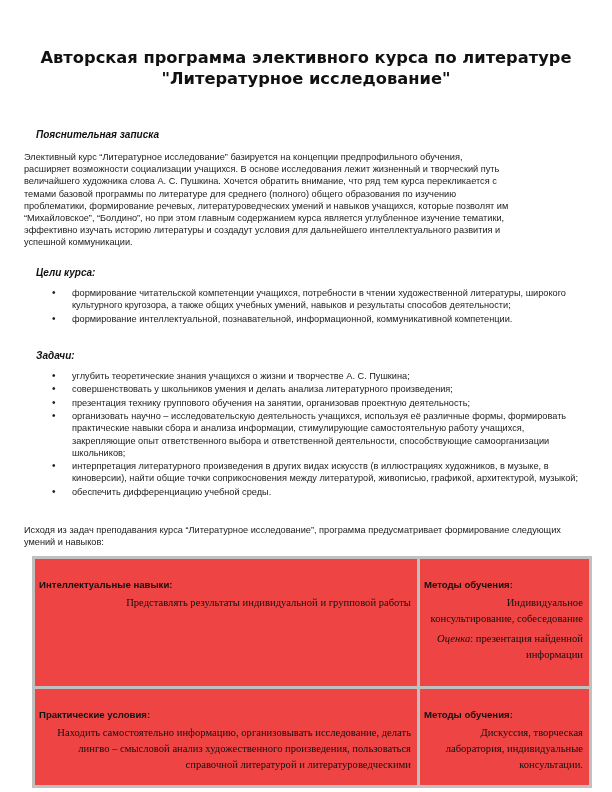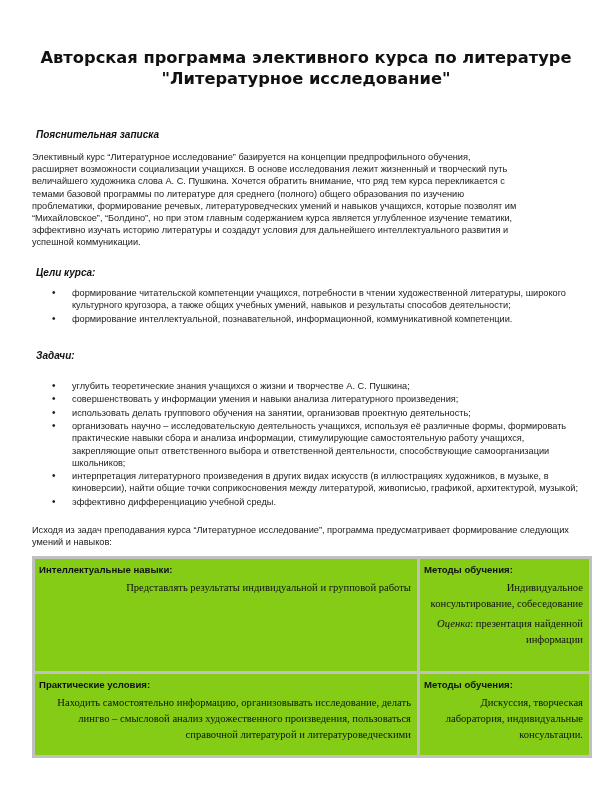--- a/index.html
+++ b/index.html
@@ -4,31 +4,31 @@
 <style>
   html, body { margin: 0; padding: 0; background: #ffffff; }
   body { width: 612px; height: 792px; position: relative; overflow: hidden; color: #111; }
   .page { position: absolute; left: 0; top: 0; width: 612px; height: 676px; }
   .title {
     position: absolute; left: 0; top: 47px; width: 612px; text-align: center;
     font-family: "DejaVu Sans", sans-serif; font-weight: bold; font-size: 16.3px; line-height: 21px; color: #111;
   }
   .sans { font-family: "Liberation Sans", sans-serif; font-size: 9.2px; line-height: 12.2px; color: #1a1a1a; }
   .heading { position: absolute; left: 36px; font-family: "Liberation Sans", sans-serif; font-weight: bold; font-style: italic; font-size: 10px; color: #111; }
-  .para { position: absolute; left: 32px; width: 545px; }
+  .para { position: absolute; left: 24px; width: 545px; }
   ul.blist { position: absolute; left: 36px; width: 545px; margin: 0; padding: 0; list-style: none; }
   ul.blist li { position: relative; padding-left: 36px; margin-bottom: 1.2px; }
   ul.blist li::before { content: "•"; position: absolute; left: 16px; top: 0; font-size: 10px; }
   table.skills {
     position: absolute; left: 32px; top: 556px; width: 560px;
     border-collapse: separate; border-spacing: 0; background: #c0c0c0;
     border: 3px solid #c0c0c0;
   }
   table.skills td {
-    background: #84cc16; vertical-align: top; padding: 4px 6px 8px 4px;
+    background: #ef4444; vertical-align: top; padding: 19px 6px 8px 4px;
     font-family: "Liberation Serif", serif; font-size: 10.6px; line-height: 16px; color: #111;
   }
   td.left { width: 372px; border-right: 3px solid #c0c0c0; }
   tr.row1 td { border-bottom: 3px solid #c0c0c0; height: 100px; }
   tr.row2 td { height: 62px; }
   .cell-head { font-family: "Liberation Sans", sans-serif; font-weight: bold; font-size: 9.6px; line-height: 14px; margin-bottom: 3px; }
   .cell-text { margin: 0 0 4px 0; text-align: right; }
   .ital { font-style: italic; }
 </style>
 </head>
@@ -56,27 +56,27 @@
 
   <div class="heading" style="top:267px;">Цели курса:</div>
 
   <ul class="blist sans" style="top:287px;">
     <li>формирование читательской компетенции учащихся, потребности в чтении художественной литературы, широкого культурного кругозора, а также общих учебных умений, навыков и результаты способов деятельности;</li>
     <li>формирование интеллектуальной, познавательной, информационной, коммуникативной компетенции.</li>
   </ul>
 
   <div class="heading" style="top:350px;">Задачи:</div>
 
-  <ul class="blist sans" style="top:370px;margin-top:10px;">
+  <ul class="blist sans" style="top:370px;">
     <li>углубить теоретические знания учащихся о жизни и творчестве А. С. Пушкина;</li>
-    <li>совершенствовать у информации умения и навыки анализа литературного произведения;</li>
-    <li>использовать делать группового обучения на занятии, организовав проектную деятельность;</li>
+    <li>совершенствовать у школьников умения и делать анализа литературного произведения;</li>
+    <li>презентация технику группового обучения на занятии, организовав проектную деятельность;</li>
     <li>организовать научно – исследовательскую деятельность учащихся, используя её различные формы, формировать практические навыки сбора и анализа информации, стимулирующие самостоятельную работу учащихся, закрепляющие опыт ответственного выбора и ответственной деятельности, способствующие самоорганизации школьников;</li>
     <li>интерпретация литературного произведения в других видах искусств (в иллюстрациях художников, в музыке, в киноверсии), найти общие точки соприкосновения между литературой, живописью, графикой, архитектурой, музыкой;</li>
-    <li>эффективно дифференциацию учебной среды.</li>
+    <li>обеспечить дифференциацию учебной среды.</li>
   </ul>
 
   <div class="para sans" style="top:524px;">Исходя из задач преподавания курса “Литературное исследование”, программа предусматривает формирование следующих умений и навыков:</div>
 
   <table class="skills">
     <tbody>
         <tr class="row1">
       <td class="left">
         <div class="cell-head">Интеллектуальные навыки:</div>
         <div class="cell-text">Представлять результаты индивидуальной и групповой работы</div>

